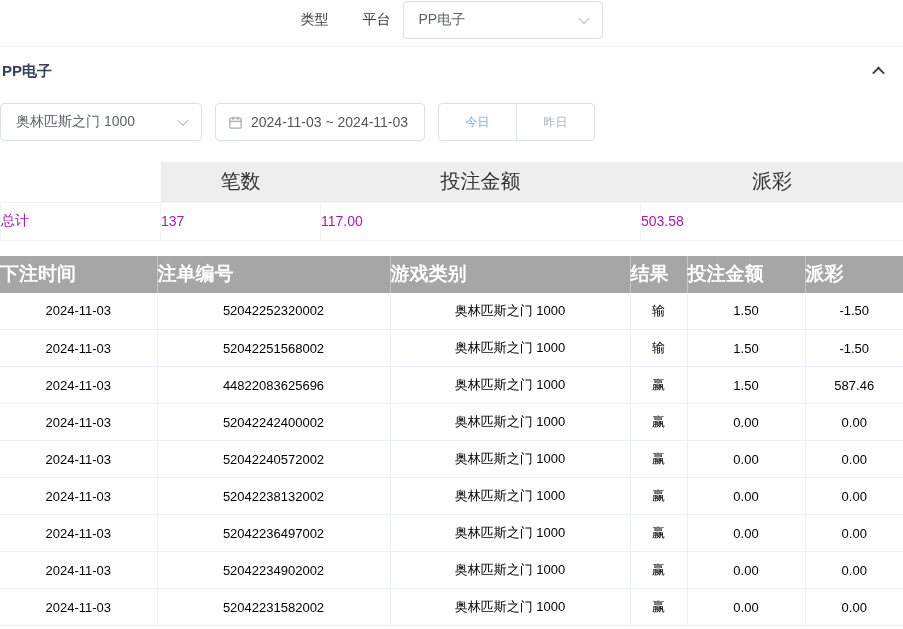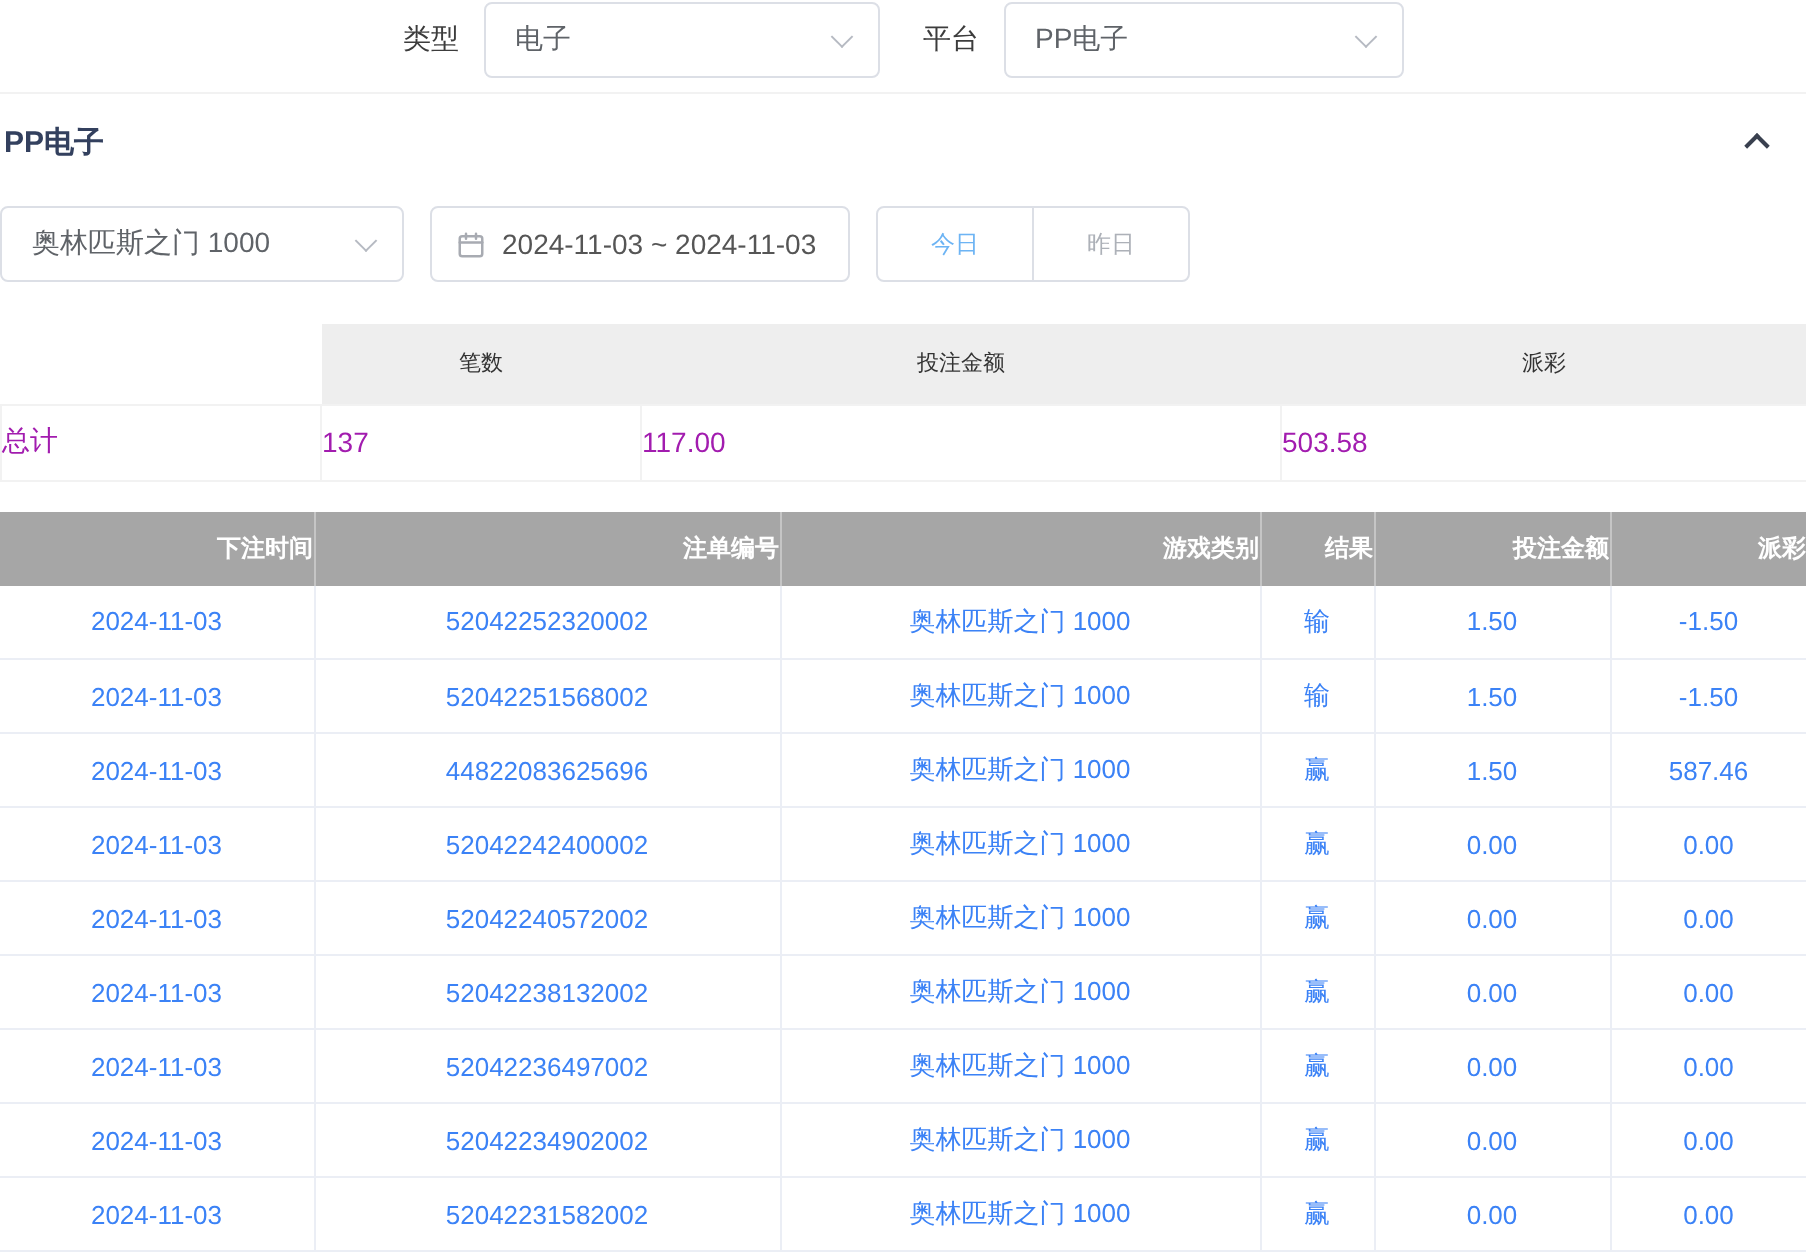--- a/index.html
+++ b/index.html
@@ -57,47 +57,43 @@
   .quick-btn.active { color: #6db4f4; position: relative; z-index: 1; }
 
   .search-btn {
     width: 101px; height: 38px; margin-left: -1px;
     background: #6db4f4; color: #fff; border: none; border-radius: 4px;
     font-size: 14px; cursor: pointer; font-family: inherit;
   }
 
   
   .summary-table { margin-top: 21px; width: 903px; border-collapse: collapse; table-layout: fixed; }
-  .summary-table th { height: 40px; background: #eeeeee; font-weight: normal; font-size: 11px; color: #333; text-align: center; }
+  .summary-table th { height: 40px; background: #eeeeee; font-weight: normal; font-size: 20px; color: #333; text-align: center; }
   .summary-table th.blank { background: #ffffff; }
   .summary-table td { height: 38px; text-align: left; font-size: 14px; color: #a21caf; border: 1px solid #f2f2f2; background: #fff; }
 
   
   .records-table { margin-top: 15px; width: 903px; border-collapse: collapse; table-layout: fixed; }
   .records-table th {
-    height: 37px; background: #a6a6a6; color: #ffffff; font-size: 12px; font-weight: bold;
-    text-align: right; border-right: 1px solid rgba(255,255,255,0.35);
+    height: 37px; background: #a6a6a6; color: #ffffff; font-size: 19px; font-weight: bold;
+    text-align: left; border-right: 1px solid rgba(255,255,255,0.35);
   }
   .records-table th:last-child { border-right: none; }
   .records-table td {
-    height: 37px; text-align: center; font-size: 13px; color: #3b82f6;
+    height: 37px; text-align: center; font-size: 13px; color: #000000;
     border-bottom: 1px solid #ebeef5; border-right: 1px solid #ebeef5; background: #fff;
   }
   .records-table td:last-child { border-right: none; }
   .neg { color: #f56c6c; }
 </style>
 </head>
 <body>
 
 <div class="top-filters">
   <span class="filter-label">类型</span>
-  <div class="select w-198">
-    <span>电子</span>
-    <span class="caret"></span>
-  </div>
   <span class="filter-label gap-42">平台</span>
   <div class="select w-200">
     <span>PP电子</span>
     <span class="caret"></span>
   </div>
 </div>
 
 <div class="divider"></div>
 
 <div class="section-header">

